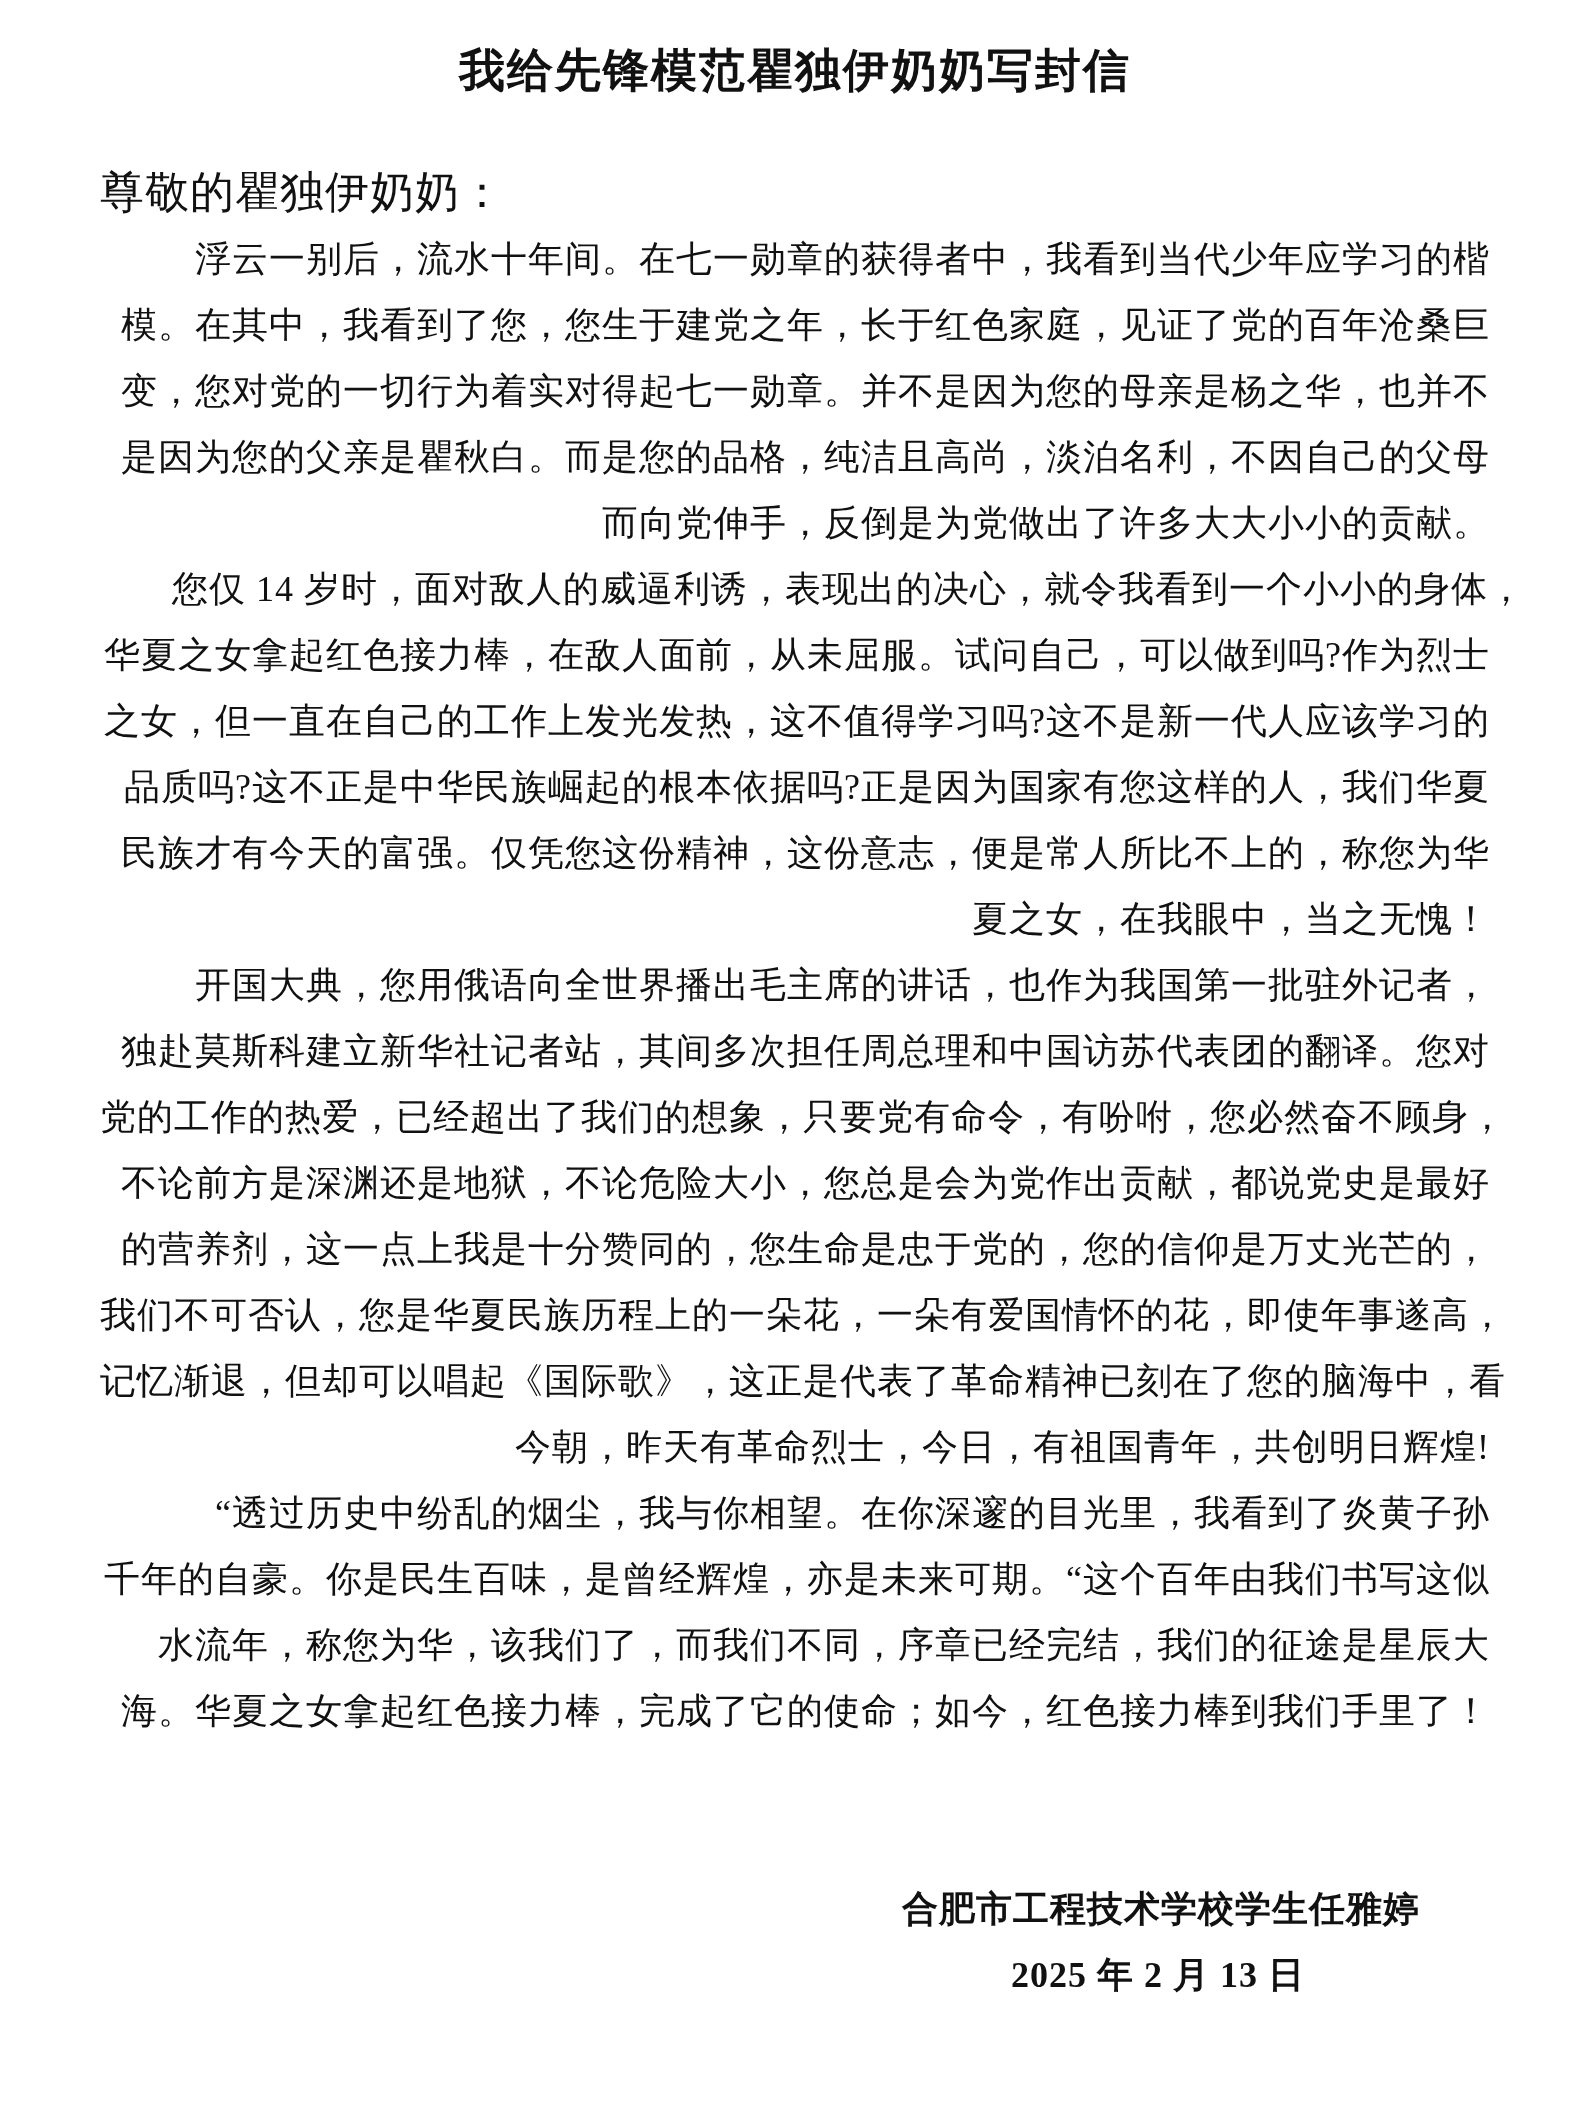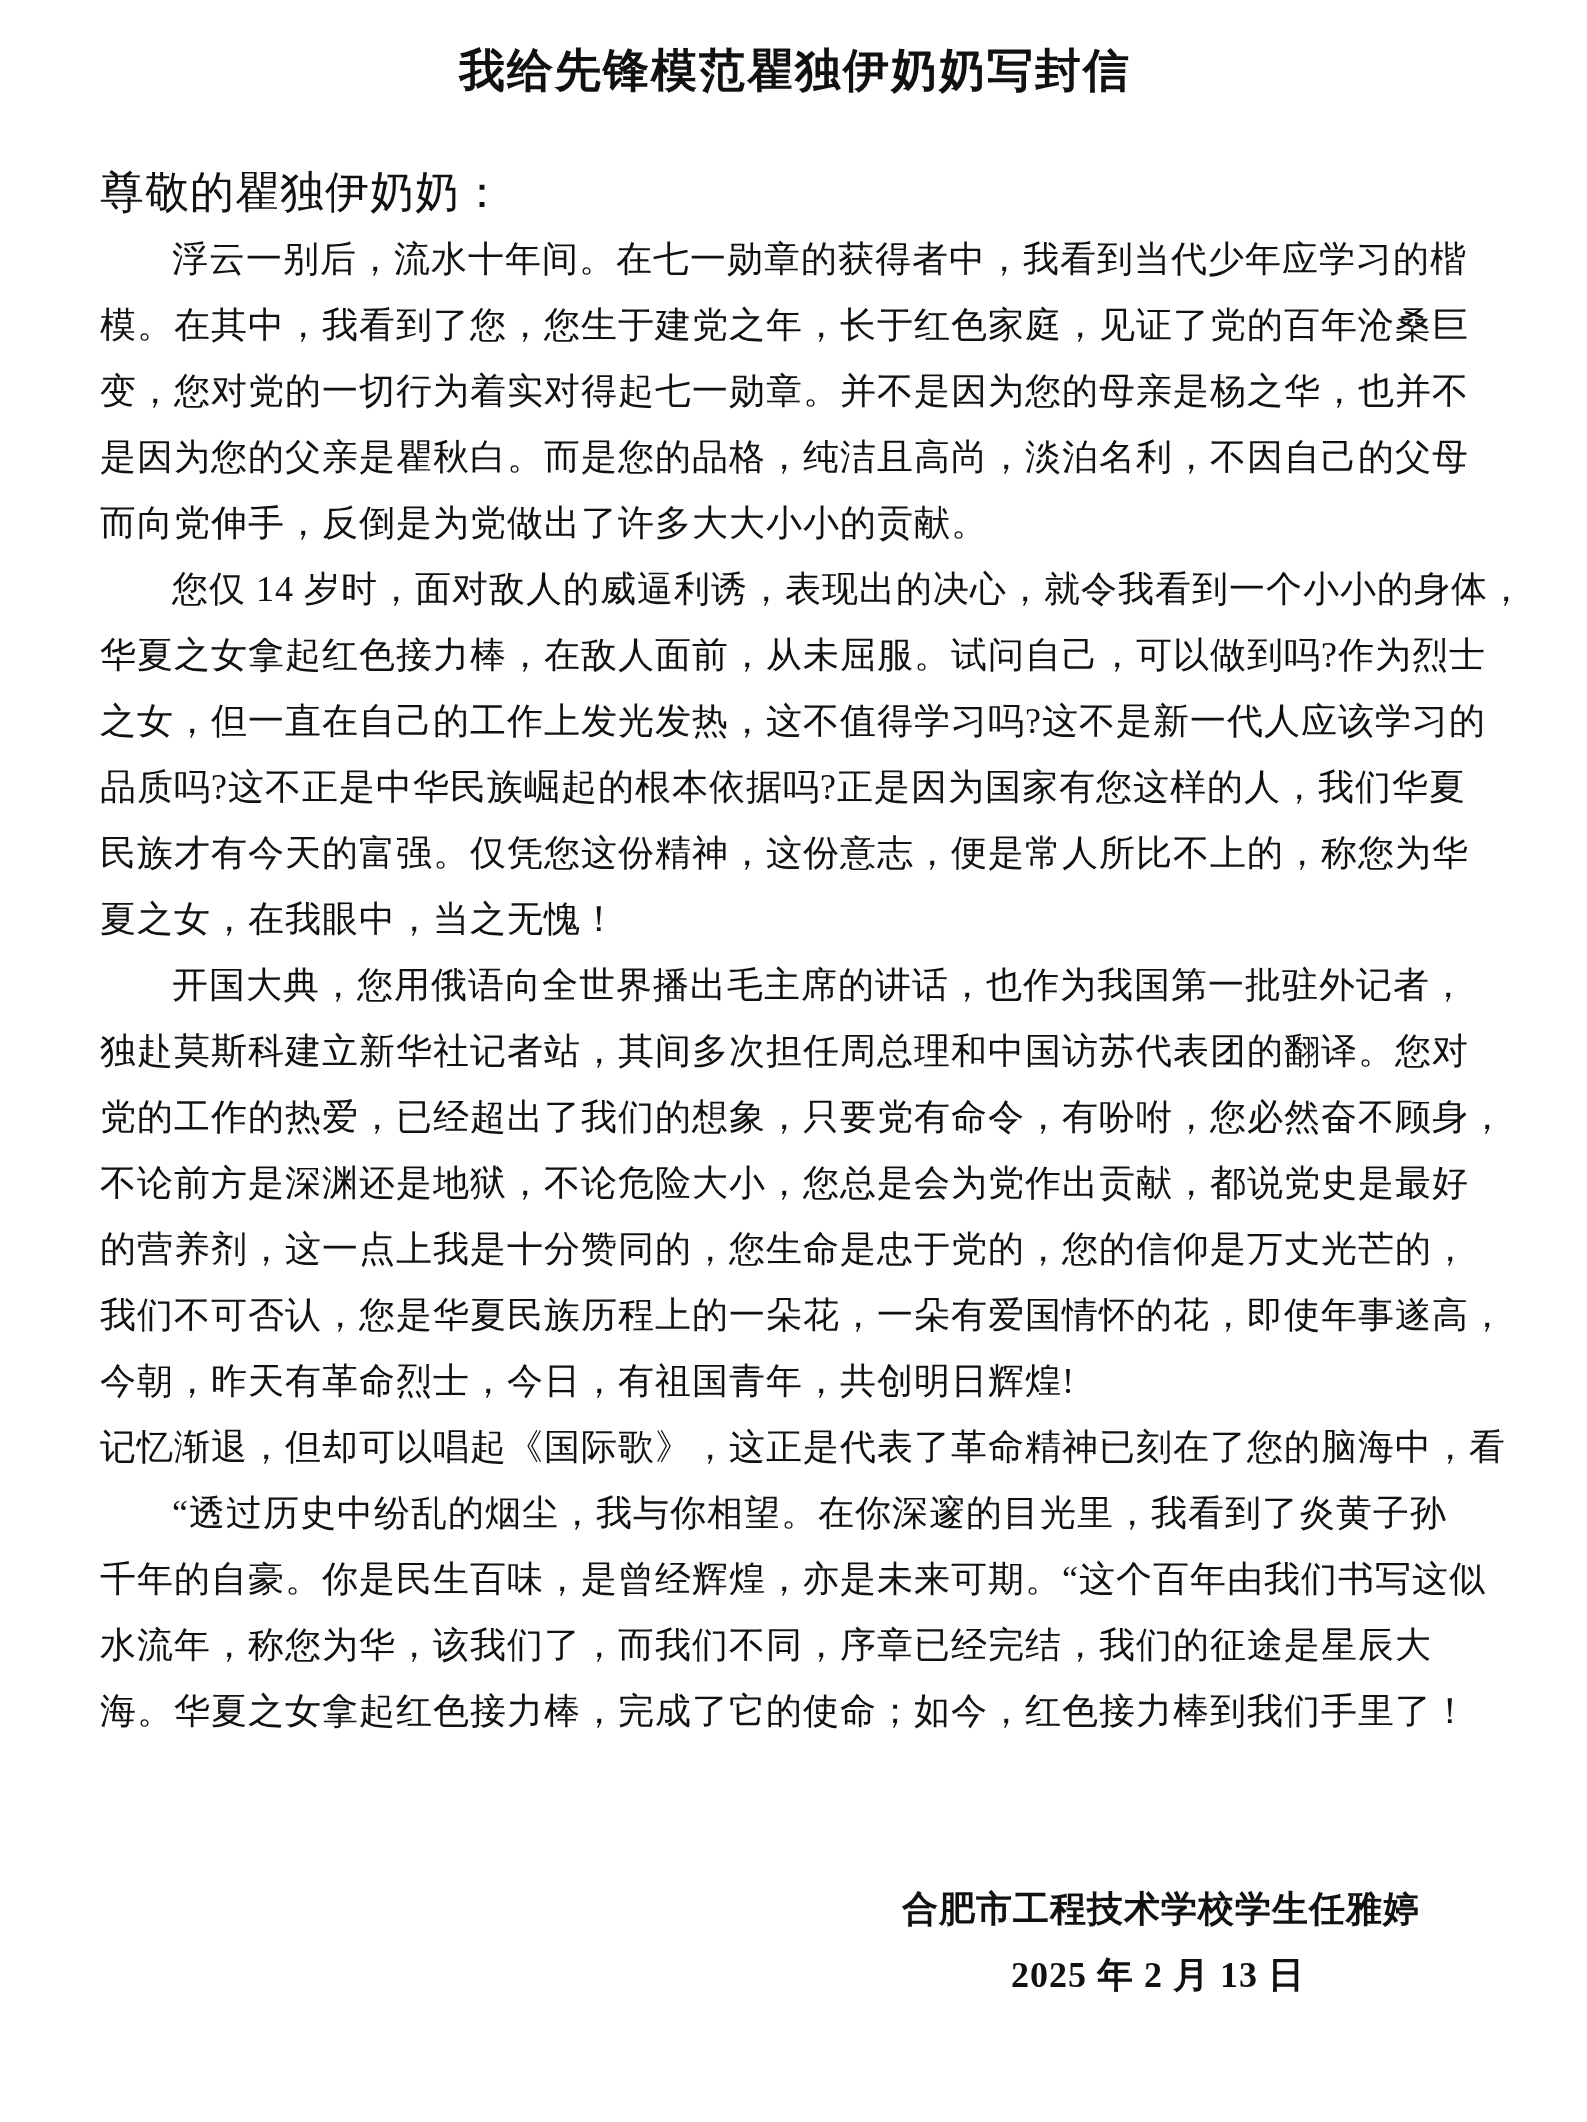--- a/index.html
+++ b/index.html
@@ -27,20 +27,21 @@
     letter-spacing: 2px;
     margin-bottom: 54px;
   }
   .salutation {
     font-size: 44px;
     line-height: 66px;
     letter-spacing: 1px;
   }
   .paragraph {
     margin: 0;
+    text-align: right;
   }
   .line {
     font-size: 36px;
     line-height: 66px;
     letter-spacing: 1px;
     white-space: pre;
   }
   .line.first {
     text-indent: 2em;
   }
@@ -86,22 +87,22 @@
         <div class="line">民族才有今天的富强。仅凭您这份精神，这份意志，便是常人所比不上的，称您为华</div>
         <div class="line">夏之女，在我眼中，当之无愧！</div>
       </div>
       <div class="paragraph">
         <div class="line first">开国大典，您用俄语向全世界播出毛主席的讲话，也作为我国第一批驻外记者，</div>
         <div class="line">独赴莫斯科建立新华社记者站，其间多次担任周总理和中国访苏代表团的翻译。您对</div>
         <div class="line">党的工作的热爱，已经超出了我们的想象，只要党有命令，有吩咐，您必然奋不顾身，</div>
         <div class="line">不论前方是深渊还是地狱，不论危险大小，您总是会为党作出贡献，都说党史是最好</div>
         <div class="line">的营养剂，这一点上我是十分赞同的，您生命是忠于党的，您的信仰是万丈光芒的，</div>
         <div class="line">我们不可否认，您是华夏民族历程上的一朵花，一朵有爱国情怀的花，即使年事遂高，</div>
+        <div class="line">记忆渐退，但却可以唱起《国际歌》，这正是代表了革命精神已刻在了您的脑海中，看</div>
         <div class="line">今朝，昨天有革命烈士，今日，有祖国青年，共创明日辉煌!</div>
-        <div class="line">记忆渐退，但却可以唱起《国际歌》，这正是代表了革命精神已刻在了您的脑海中，看</div>
       </div>
       <div class="paragraph">
         <div class="line first">“透过历史中纷乱的烟尘，我与你相望。在你深邃的目光里，我看到了炎黄子孙</div>
         <div class="line">千年的自豪。你是民生百味，是曾经辉煌，亦是未来可期。“这个百年由我们书写这似</div>
         <div class="line">水流年，称您为华，该我们了，而我们不同，序章已经完结，我们的征途是星辰大</div>
         <div class="line">海。华夏之女拿起红色接力棒，完成了它的使命；如今，红色接力棒到我们手里了！</div>
       </div>
     </div>
 
   <div class="signature-block">

